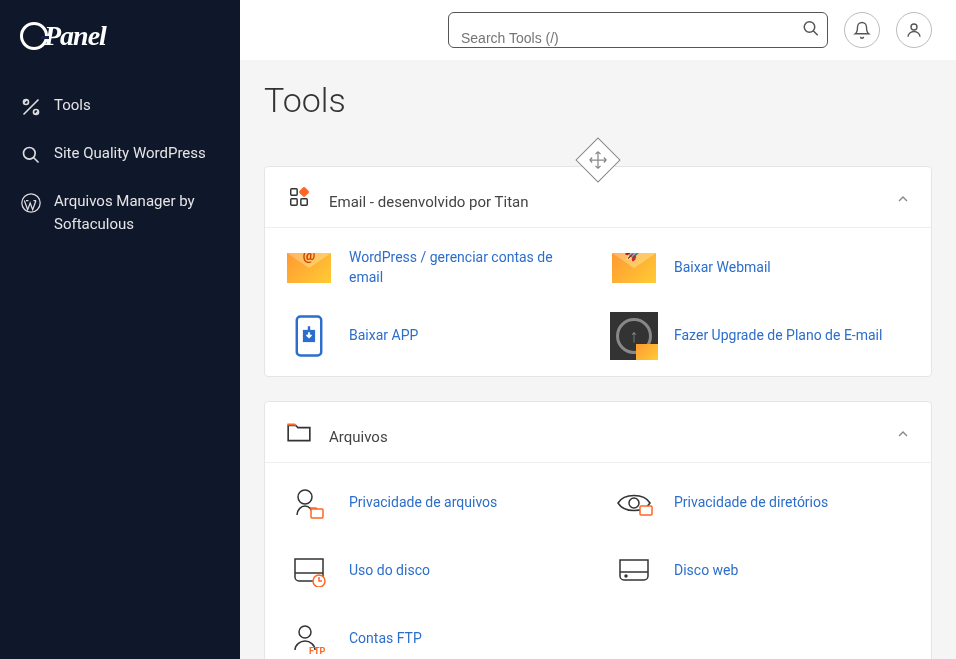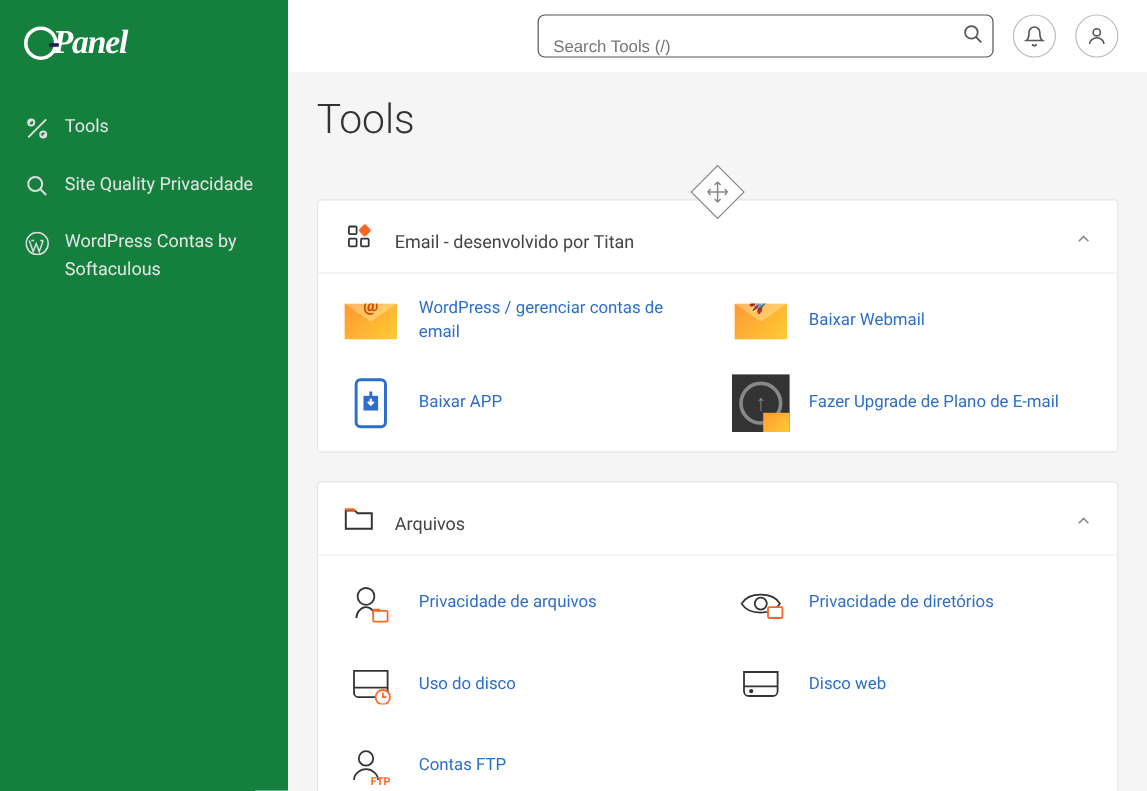--- a/index.html
+++ b/index.html
@@ -1,17 +1,17 @@
 <!DOCTYPE html>
 <html><head>
 <meta charset="utf-8">
 <style>
 * { margin: 0; padding: 0; box-sizing: border-box; }
 body { font-family: -apple-system, BlinkMacSystemFont, "Segoe UI", Roboto, sans-serif; background: #f5f5f5; width: 956px; height: 659px; overflow: hidden; display: flex; }
-.sidebar { width: 240px; background: #15803d; color: #fff; padding: 20px 0; flex-shrink: 0; }
+.sidebar { width: 240px; background: #0f172a; color: #fff; padding: 20px 0; flex-shrink: 0; }
 .logo { padding: 0 20px 30px 20px; }
 .logo-text { font-family: Georgia, serif; font-style: italic; font-weight: bold; font-size: 28px; color: #fff; letter-spacing: -1px; display: flex; align-items: center; }
 .logo-circle { display: inline-flex; width: 28px; height: 28px; border: 3px solid #fff; border-radius: 50%; align-items: center; justify-content: center; margin-right: 2px; position: relative; }
 .logo-circle::after { content: ""; position: absolute; right: -4px; top: 50%; width: 8px; height: 3px; background: #1a2050; }
 .nav-item { display: flex; align-items: flex-start; gap: 12px; padding: 12px 20px; color: #e5e5e5; cursor: pointer; font-size: 15px; line-height: 1.5; }
 .nav-icon { width: 22px; height: 22px; flex-shrink: 0; display: flex; align-items: center; justify-content: center; margin-top: 2px; }
 .main { flex: 1; display: flex; flex-direction: column; overflow: hidden; }
 .topbar { display: flex; align-items: center; padding: 12px 24px; gap: 16px; background: #fff; }
 .search-wrap { flex: 1; max-width: 380px; margin-left: auto; position: relative; }
 .search-input { width: 100%; height: 36px; border: 1px solid #555; border-radius: 6px; padding: 16px 40px 0 12px; font-size: 14px; color: #333; outline: none; }
@@ -60,30 +60,30 @@
     </span>
     <span>Tools</span>
   </div>
   <div class="nav-item">
     <span class="nav-icon">
       <svg width="20" height="20" viewBox="0 0 24 24" fill="none" stroke="#ddd" stroke-width="2">
           <circle cx="10" cy="10" r="7"></circle>
           <line x1="15" y1="15" x2="21" y2="21"></line>
         </svg>
     </span>
-    <span>Site Quality Privacidade</span>
+    <span>Site Quality WordPress</span>
   </div>
   <div class="nav-item">
     <span class="nav-icon">
       <svg width="20" height="20" viewBox="0 0 24 24" fill="#ddd">
           <circle cx="12" cy="12" r="11" fill="none" stroke="#ddd" stroke-width="1.5"></circle>
           <path d="M4 9 L8 20 L11 12 L14 20 L18 9 M6 9h3 M15 9h3" stroke="#ddd" stroke-width="1.5" fill="none"></path>
         </svg>
     </span>
-    <span>WordPress Contas by Softaculous</span>
+    <span>Arquivos Manager by Softaculous</span>
   </div>
 </div>
 
 <div class="main">
   <div class="topbar">
     <div class="search-wrap">
       <input class="search-input" type="text" placeholder="Search Tools (/)" style="">
       <button class="search-btn">
         <svg width="18" height="18" viewBox="0 0 24 24" fill="none" stroke="currentColor" stroke-width="2">
             <circle cx="10" cy="10" r="7"></circle>

